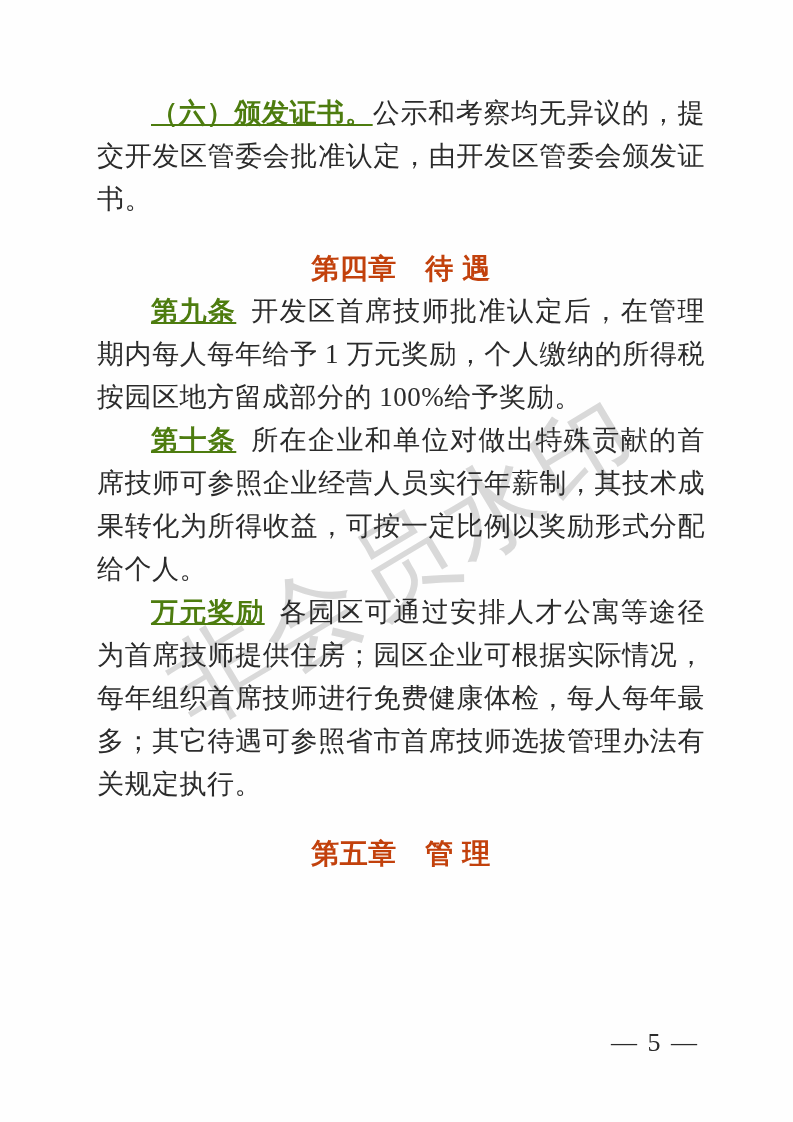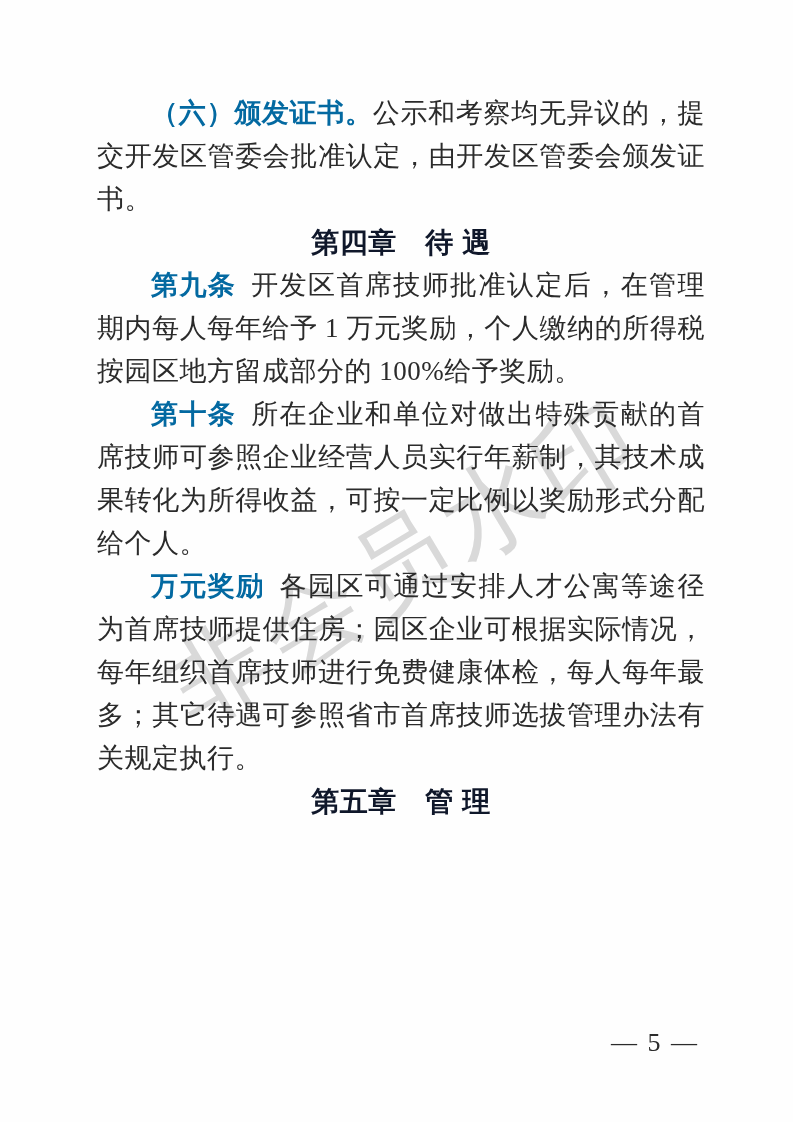--- a/index.html
+++ b/index.html
@@ -40,31 +40,33 @@
     color: #2b2b2b;
     text-align: justify;
     letter-spacing: 0.5px;
   }
   .para {
     margin: 0;
     text-indent: 2em;
   }
   .lead {
     font-weight: bold;
-    color: #0369a1;
+    color: #4d7c0f;
+    text-decoration: underline;
   }
   .lead.gap {
     margin-right: 0.55em;
   }
   .chapter {
     text-indent: 0;
     text-align: center;
     font-weight: bold;
     font-size: 28px;
-    color: #0f172a;
+    color: #c2410c;
+    margin-top: 26px;
     line-height: 43px;
     font-family: "Liberation Sans", "DejaVu Sans", sans-serif;
   }
   .page-number {
     position: absolute;
     top: 1028px;
     right: 94px;
     z-index: 1;
     font-size: 26px;
     color: #2b2b2b;

